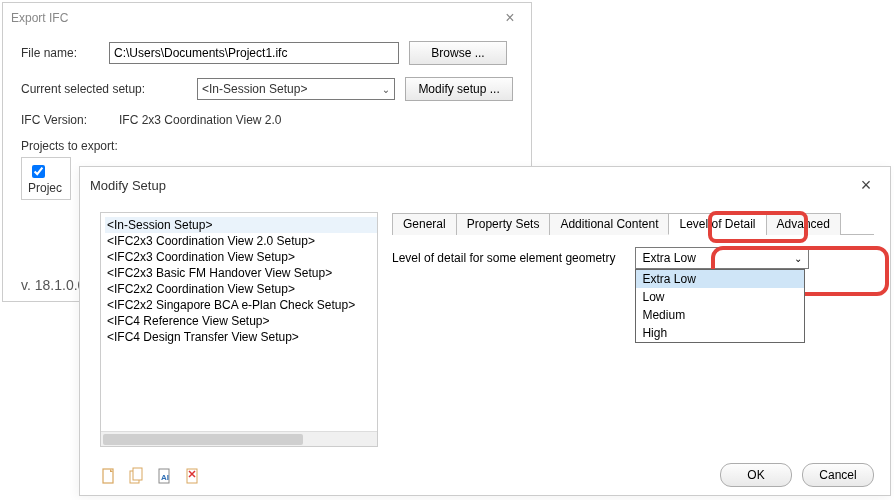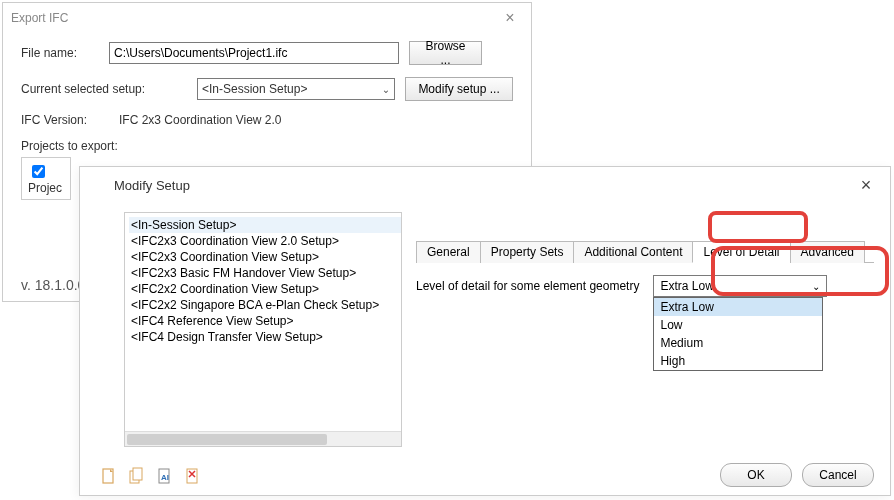--- a/index.html
+++ b/index.html
@@ -24,37 +24,36 @@
 .export .fn-input { width: 290px; }
 .projects-box { border: 1px solid #ccc; padding: 4px 6px; margin-top: 4px; width: 50px; }
 .projects-box input[type=checkbox] { vertical-align: middle; margin-right: 4px; }
 .versiontag { position: absolute; left: 18px; bottom: 8px; font-size: 14px; color: #555; }
 
 
 .dlg-modify {
   position: absolute; left: 79px; top: 166px; width: 812px; height: 330px;
   border: 1px solid #ccc; background: #fff; font-size: 12px;
   box-shadow: -2px 2px 10px rgba(0,0,0,.05);
-  padding-left: 24px;
 }
 .dlg-modify .titlebar { display: flex; align-items: center; padding: 8px 10px; }
 .dlg-modify .titlebar .title { flex: 1; font-size: 13px; color: #333; }
 .dlg-modify .titlebar .tb-close { width: 28px; text-align: center; color: #444; font-size: 18px; }
 .dlg-modify .body { display: flex; gap: 14px; padding: 8px 16px 0 20px; }
 .setup-listbox { width: 278px; height: 235px; border: 1px solid #ccc; padding: 4px 0 0 4px; overflow: hidden; position: relative; }
 .setup-listbox .item { padding: 1px 2px; white-space: nowrap; font-size: 12px; }
 .setup-listbox .item.sel { background: #eaf3fb; }
 .setup-listbox .hscroll { position: absolute; left: 0; right: 0; bottom: 0; height: 15px; background: #f0f0f0; border-top: 1px solid #ddd; }
 .setup-listbox .hscroll .thumb { position: absolute; left: 2px; top: 2px; height: 11px; width: 200px; background: #cfcfcf; border-radius: 2px; }
-.right-pane { flex: 1; margin-top: 28px; }
+.right-pane { flex: 1; }
 .tabs { display: flex; border-bottom: 1px solid #bbb; }
 .tab { border: 1px solid #bbb; border-bottom: none; background: #f7f7f7; padding: 3px 10px; font-size: 12px; margin-right: -1px; position: relative; top: 1px; }
 .tab.active { background: #fff; border-bottom: 1px solid #fff; }
 .tab-content { padding: 12px 0 0 0; }
-.tab-content .rowtc { display: flex; align-items: center; gap: 14px; }
+.tab-content .rowtc { display: flex; align-items: center; gap: 20px; }
 .dd { position: relative; width: 174px; }
 .dd .dd-sel { border: 1px solid #7a7a7a; height: 22px; display: flex; align-items: center; justify-content: space-between; padding: 0 6px 0 6px; font-size: 12px; background: #fff; }
 .dd .dd-sel .caret { font-size: 10px; }
 .dd .dd-list { position: absolute; left: 0; top: 22px; width: 170px; border: 1px solid #666; background: #fff; z-index: 5; }
 .dd .dd-list .opt { padding: 2px 6px; font-size: 12px; }
 .dd .dd-list .opt.sel { background: #cfe5f7; }
 
 
 .redbox1 { position: absolute; border: 4px solid #e3413a; border-radius: 8px; left: 708px; top: 211px; width: 100px; height: 32px; pointer-events: none; }
 .redbox2 { position: absolute; border: 4px solid #e3413a; border-radius: 12px; left: 711px; top: 246px; width: 178px; height: 50px; pointer-events: none; }
@@ -69,21 +68,21 @@
 
 <div class="dlg-export">
   <div class="titlebar">
     <div class="title">Export IFC</div>
     <div class="tb-close">×</div>
   </div>
   <div class="body export">
     <div class="row">
       <div class="lbl">File name:</div>
       <input class="input-text fn-input" value="C:\Users\Documents\Project1.ifc" style="">
-      <button class="btn" style="width:73px">Browse ...</button>
+      <button class="btn" style="width:98px">Browse ...</button>
     </div>
     <div class="row">
       <div class="lbl-wide">Current selected setup:</div>
       <div class="select" style="width:205px">
         <span>&lt;In-Session Setup&gt;</span>
         <span class="caret">⌄</span>
       </div>
       <button class="btn" style="width:111px">Modify setup ...</button>
     </div>
     <div class="row">

